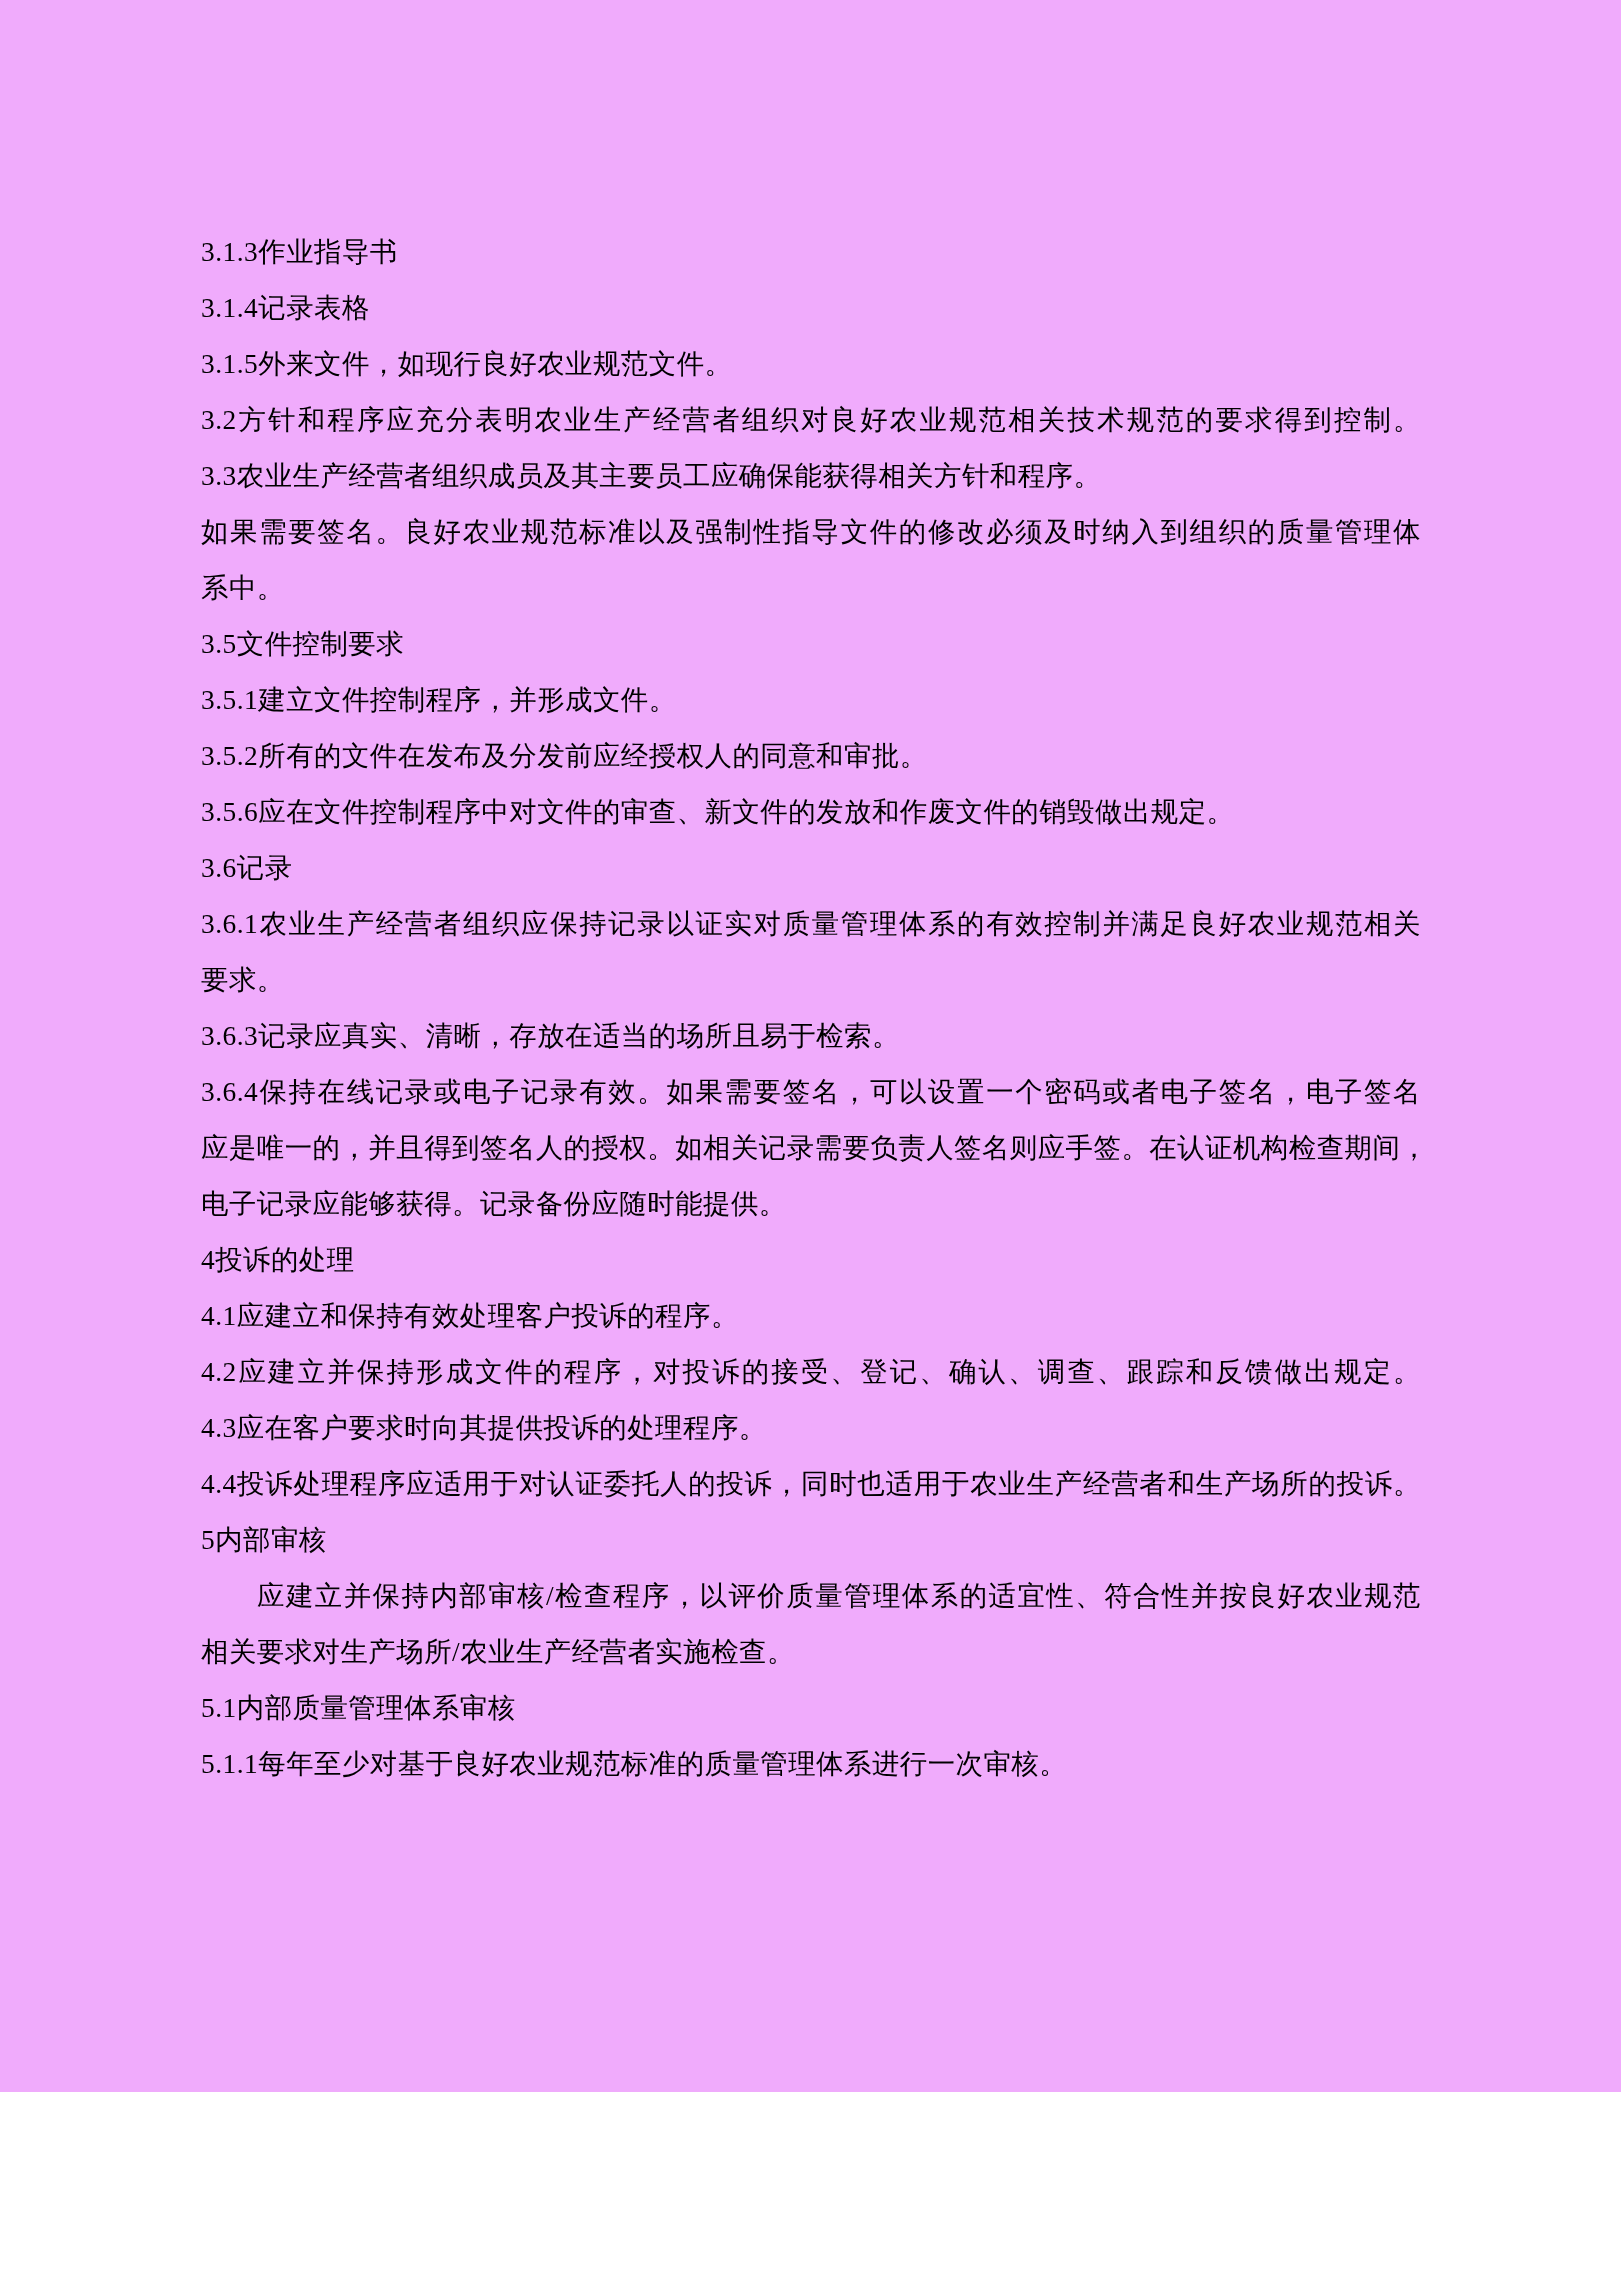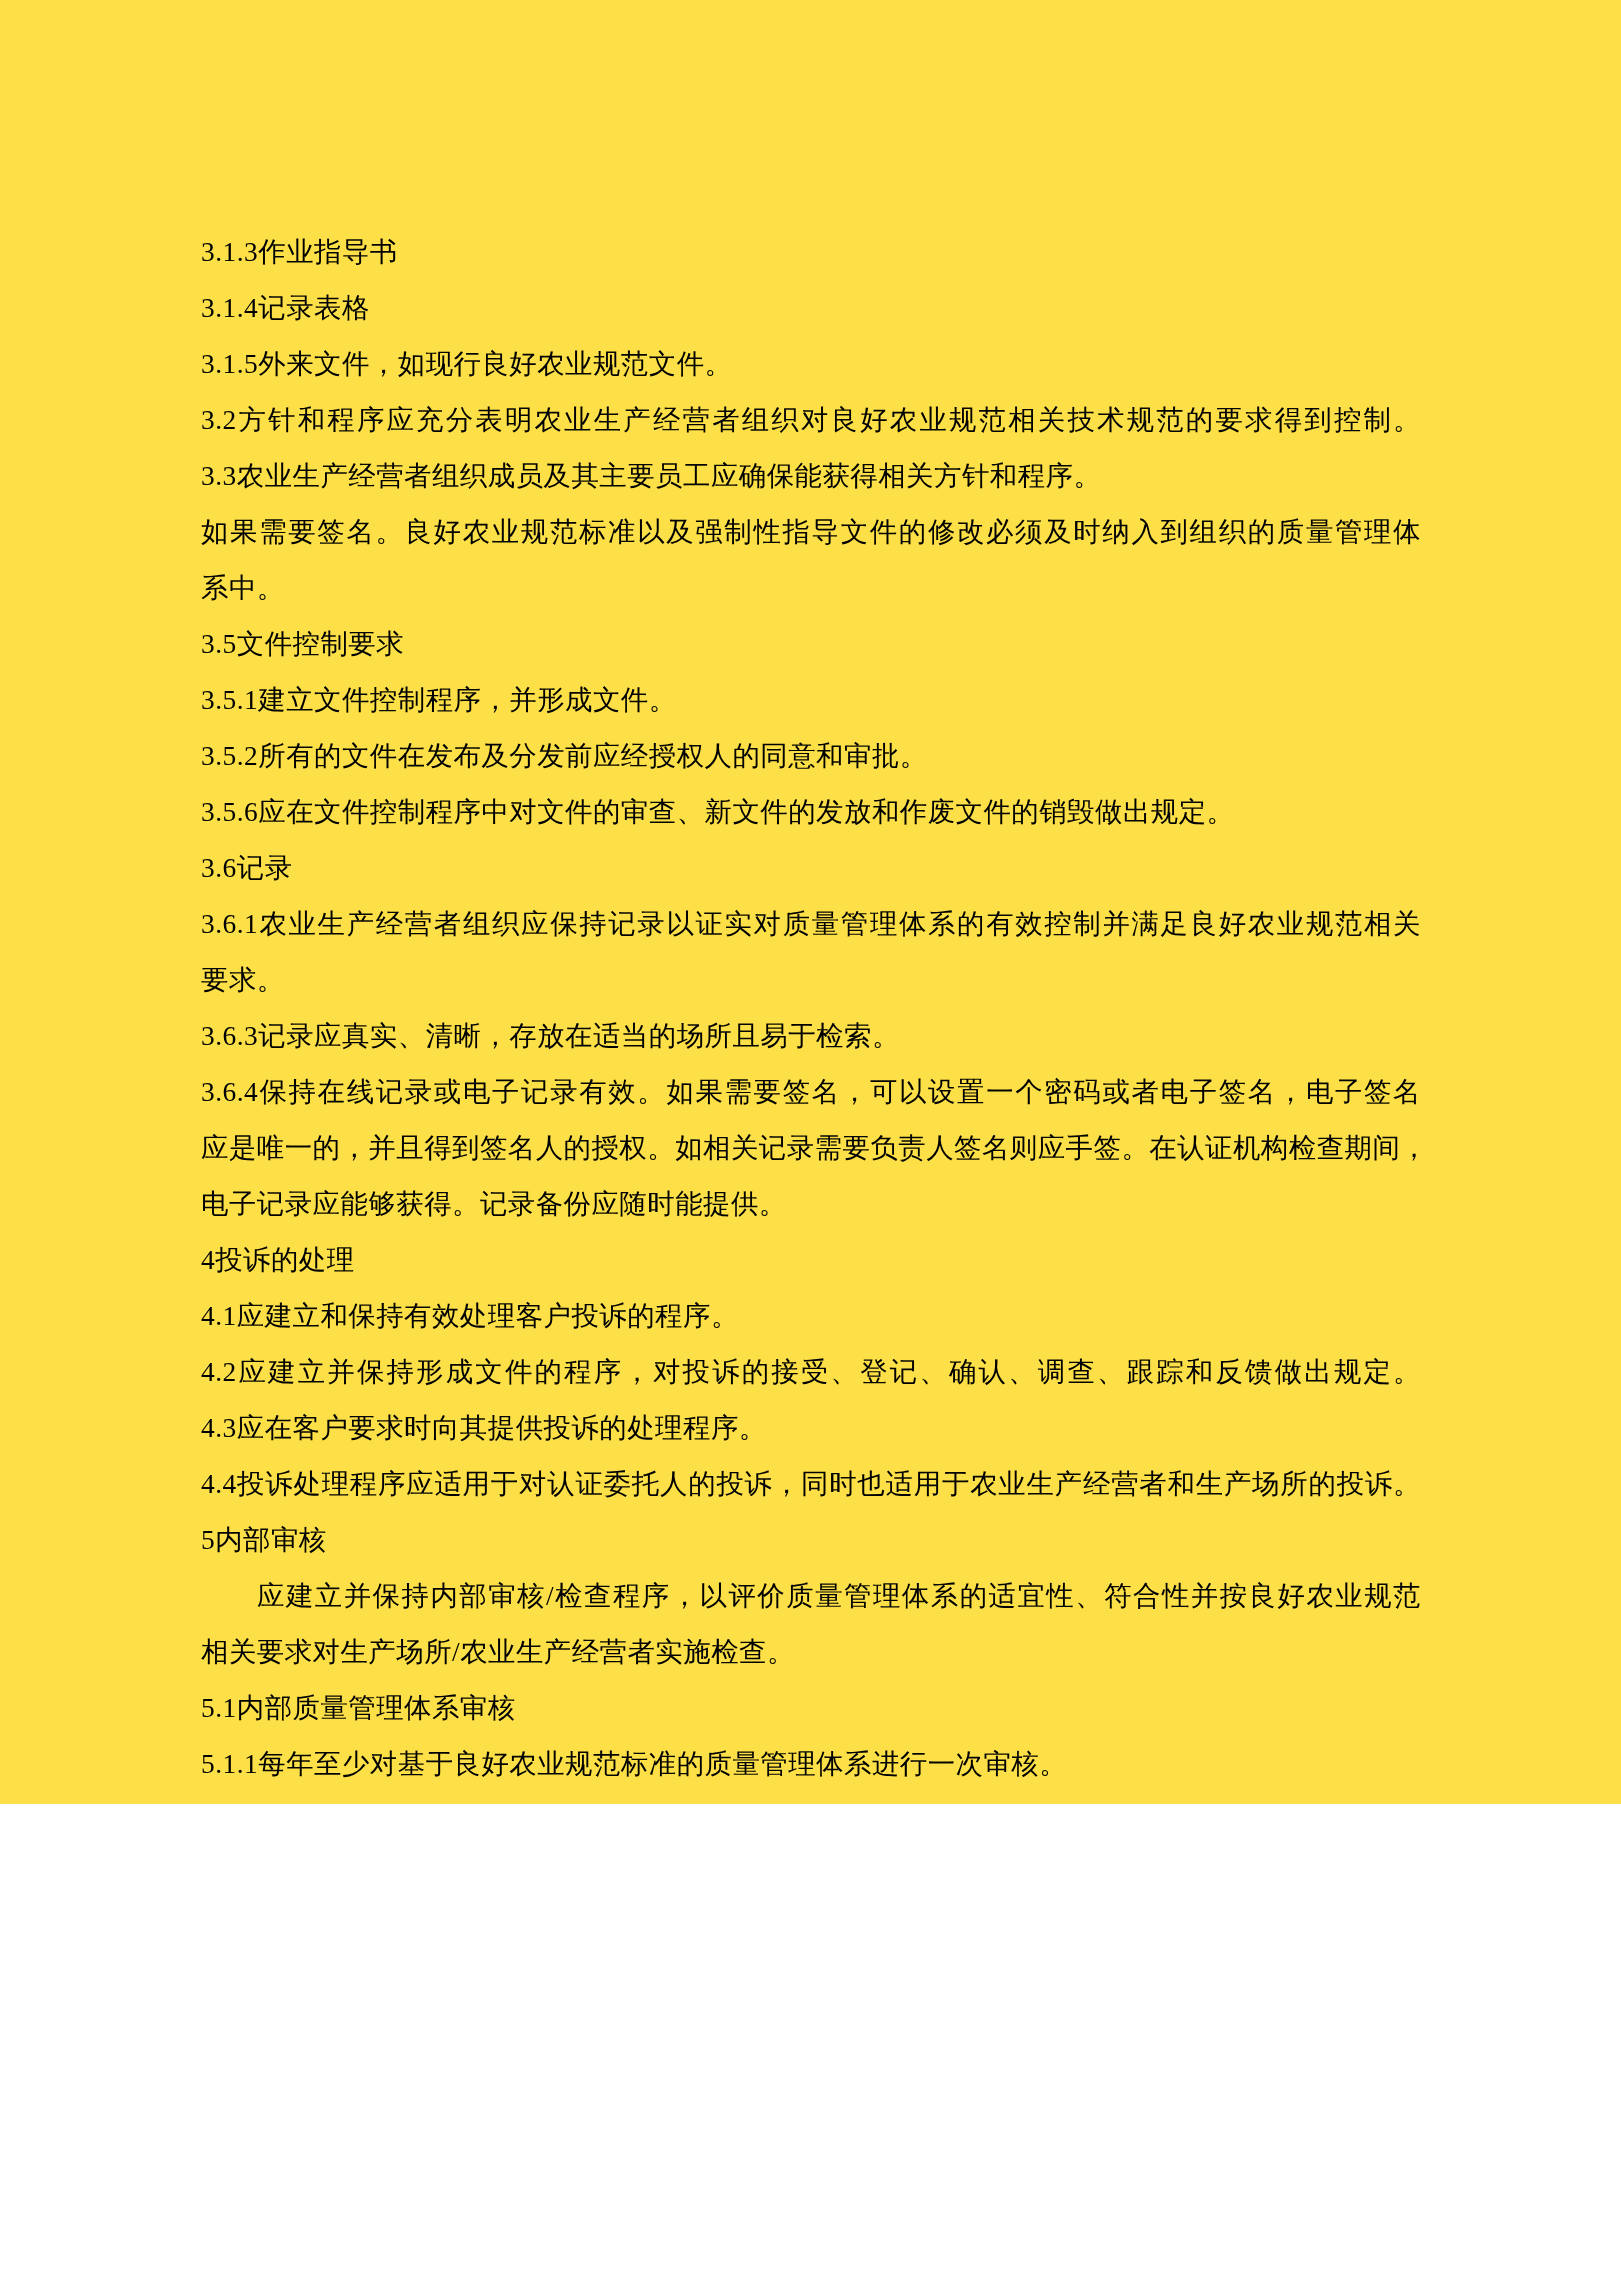--- a/index.html
+++ b/index.html
@@ -3,22 +3,22 @@
 <meta charset="utf-8">
 <style>
   html, body {
     margin: 0;
     padding: 0;
     background: #ffffff;
   }
   .page {
     position: relative;
     width: 1621px;
-    height: 1804px;
-    background: #fde047;
+    height: 2092px;
+    background: #f0abfc;
     color: #000000;
     font-family: "Liberation Serif", "DejaVu Serif", serif;
     overflow: hidden;
   }
   .text-block {
     position: absolute;
     left: 201px;
     top: 224px;
     width: 1220px;
   }

